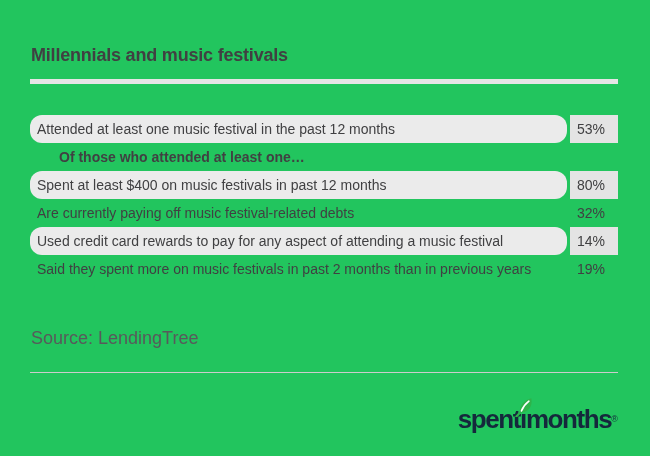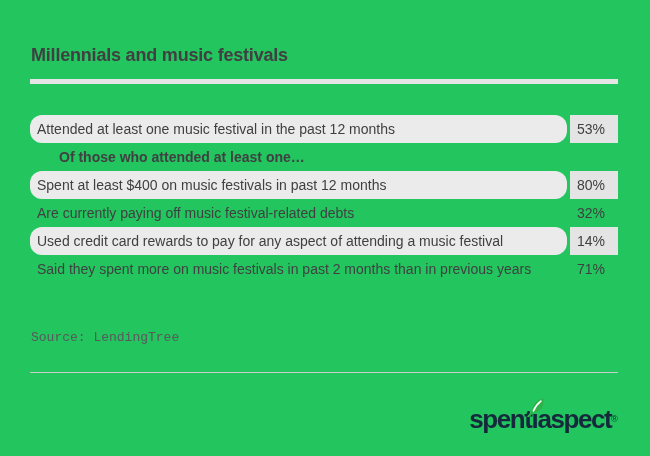--- a/index.html
+++ b/index.html
@@ -31,21 +31,21 @@
     border-radius:12px;
   }
   .t-value{
     flex:0 0 48px;width:48px;display:flex;align-items:center;
     justify-content:flex-start;padding-left:7px;box-sizing:border-box;
     line-height:19px;
   }
   .t-value.filled{background:var(--value-cell,#e4e4e4);}
   .source-note{
     position:absolute;left:31px;top:330px;
-    font-size:13px;line-height:16px;color:var(--source-text,#58595b);font-family:Liberation Mono, monospace;
+    font-size:18px;line-height:16px;color:var(--source-text,#58595b);
   }
   .footer-rule{
     position:absolute;left:30px;top:372px;width:588px;height:1px;
     background:var(--rule,#cccccc);
   }
   .logo{
     position:absolute;right:32px;bottom:20px;height:30px;
     white-space:nowrap;
   }
   .wordmark{
@@ -84,29 +84,29 @@
       <div class="t-row">
         <div class="t-label">Are currently paying off music festival-related debts</div>
         <div class="t-value">32%</div>
       </div>
       <div class="t-row shaded">
         <div class="t-label">Used credit card rewards to pay for any aspect of attending a music festival</div>
         <div class="t-value filled">14%</div>
       </div>
       <div class="t-row">
         <div class="t-label">Said they spent more on music festivals in past 2 months than in previous years</div>
-        <div class="t-value">71%</div>
+        <div class="t-value">19%</div>
       </div>
     </div>
 
   <div class="source-note">Source: LendingTree</div>
 
   <div class="footer-rule"></div>
 
   <div class="logo">
     <span class="wordmark"><span>spent</span><span class="iwrap"><span class="leaf"><svg viewBox="0 0 22 22" width="21" height="21" xmlns="http://www.w3.org/2000/svg">
               <path d="M2.5 21.5 L6.2 17.6" stroke="#2eb34b" stroke-width="2.2" fill="none" stroke-linecap="round"></path>
               <path d="M6.2 17.8 C5.2 10.8 9.4 4.8 18.2 2.4 C19.8 11.4 15 16.8 6.2 17.8 Z" fill="#2eb34b"></path>
               <path d="M7.8 15.6 C9.4 11.6 12.2 8 15.6 5.4" stroke="#ffffff" stroke-width="1.7" fill="none" stroke-linecap="round"></path>
-            </svg></span><span>ı</span></span><span>aspect</span></span><span class="reg-mark">®</span>
+            </svg></span><span>ı</span></span><span>months</span></span><span class="reg-mark">®</span>
   </div>
 
 </div>
 
 </body></html>

